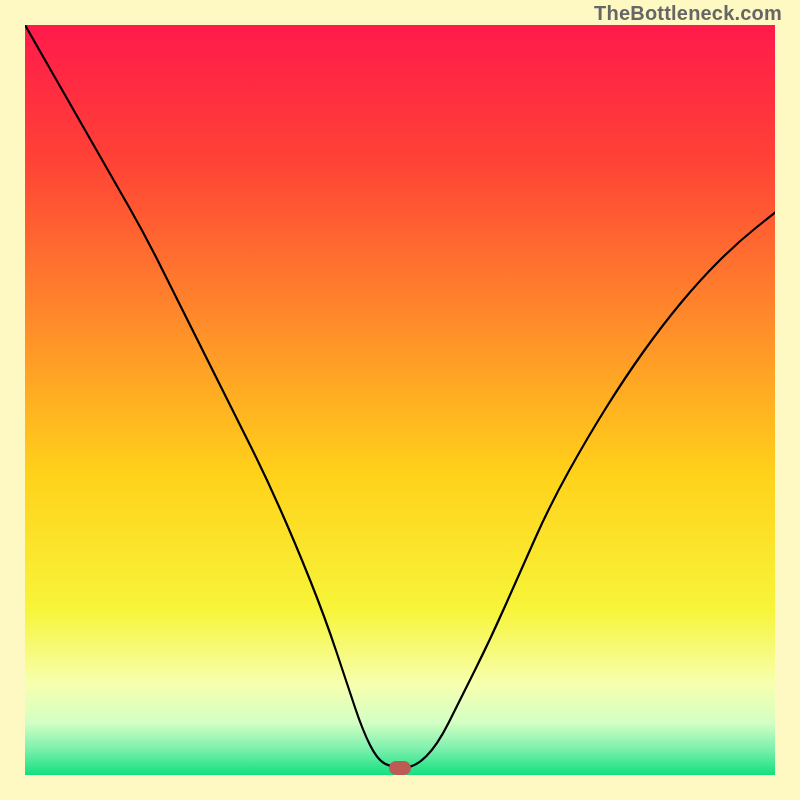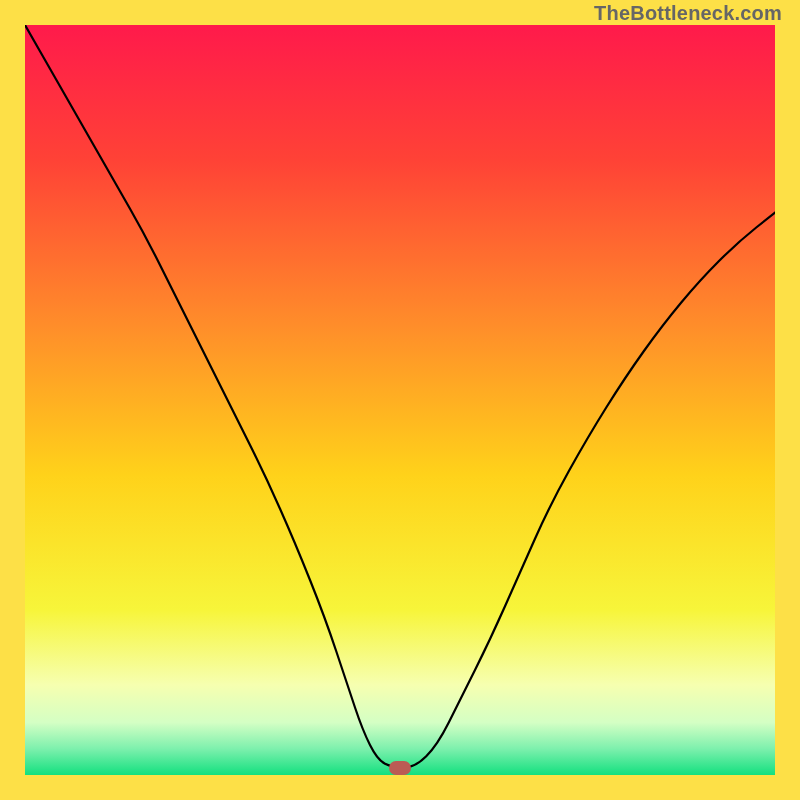--- a/index.html
+++ b/index.html
@@ -10,21 +10,21 @@
     background: #000000;
     overflow: hidden;
     font-family: Arial, Helvetica, sans-serif;
   }
   .frame {
     position: absolute;
     top: 0;
     left: 0;
     width: 800px;
     height: 800px;
-    background: #fde047;
+    background: #fef9c3;
   }
   .plot-area {
     position: absolute;
     top: 25px;
     left: 25px;
     width: 750px;
     height: 750px;
     overflow: hidden;
   }
   .gradient {

